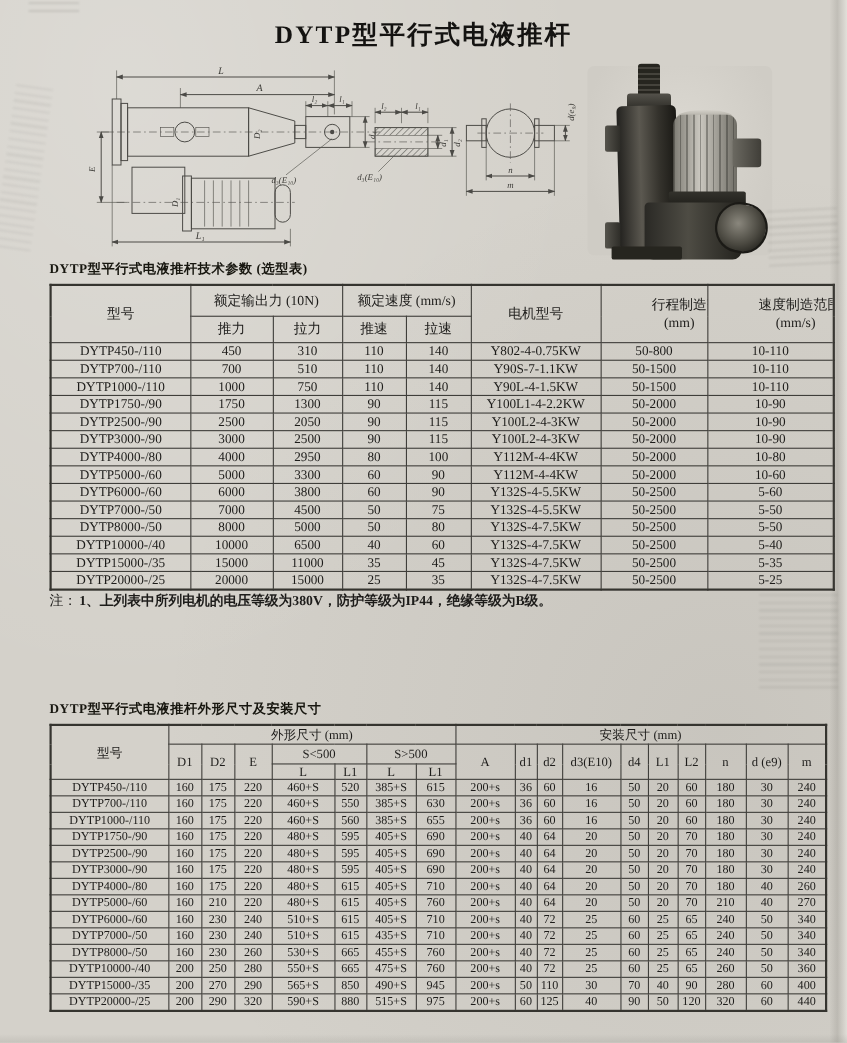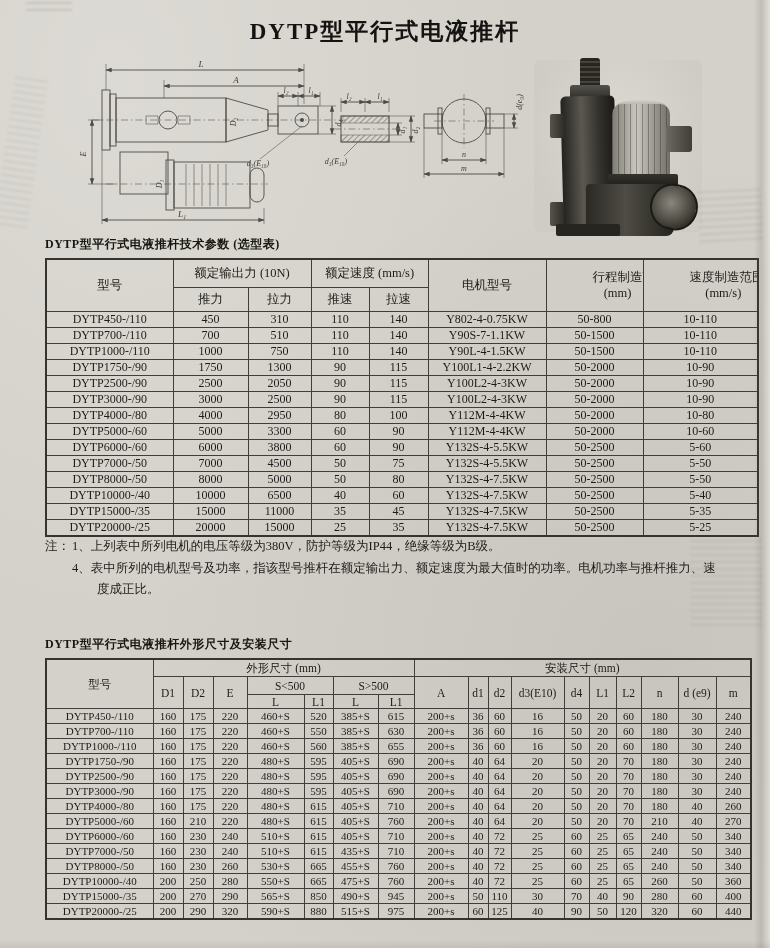--- a/index.html
+++ b/index.html
@@ -64,21 +64,21 @@
   #table2 thead th{font-size:11.5px;margin-left:24px;}
   #table2 thead tr:nth-child(1) th{height:16px;}
   #table2 thead tr:nth-child(2) th{height:17px;}
   #table2 thead tr:nth-child(3) th{height:13px;}
   #table2 tbody td{height:14px;font-size:11px;}
   .hdr2l div{line-height:1.25;padding-left:46px;}
   
   #notes{left:45px;top:536px;width:678px;font-size:12.5px;line-height:21.5px;}
   #notes .wrap{position:relative;padding-left:27px;}
   #notes .note-label{position:absolute;left:0;top:0;}
-  #notes .note-item{padding-left:25px;text-indent:-25px;}
+  #notes .note-item{padding-left:25px;text-indent:-25px;font-weight:bold;}
   #footnote{left:45px;top:950px;font-size:12px;margin-top:47px;}
   
   .artifact{opacity:.10;filter:blur(1.2px);pointer-events:none;
     background:repeating-linear-gradient(180deg,#4a4a46 0 2px,transparent 2px 7px);}
   #art1{left:4px;top:78px;width:34px;height:150px;transform:rotate(8deg);opacity:.07;}
   #art2{left:698px;top:190px;width:64px;height:52px;transform:rotate(-3deg);}
   #art3{left:690px;top:540px;width:72px;height:86px;opacity:.08;}
   #art4{left:26px;top:2px;width:46px;height:12px;opacity:.14;}
   #edge-right{right:0;top:0;width:16px;height:948px;pointer-events:none;
     background:linear-gradient(90deg,transparent,rgba(92,90,84,.16) 45%,rgba(238,236,230,.55));}
@@ -405,21 +405,20 @@
           <td>5-25</td>
         </tr>
       </tbody>
   </table>
 </div>
 
 <div id="notes" class="abs">
   <div class="wrap">
     <span class="note-label">注：</span>
     <div class="note-item">1、上列表中所列电机的电压等级为380V，防护等级为IP44，绝缘等级为B级。</div>
-    <div class="note-item">4、表中所列的电机型号及功率，指该型号推杆在额定输出力、额定速度为最大值时的功率。电机功率与推杆推力、速度成正比。</div>
   </div>
 </div>
 
 <div id="sec2-title" class="abs section-title">DYTP型平行式电液推杆外形尺寸及安装尺寸</div>
 
 <div id="table2" class="abs">
   <table>
     <colgroup>
       <col style="width:107px">
         <col style="width:30px">

